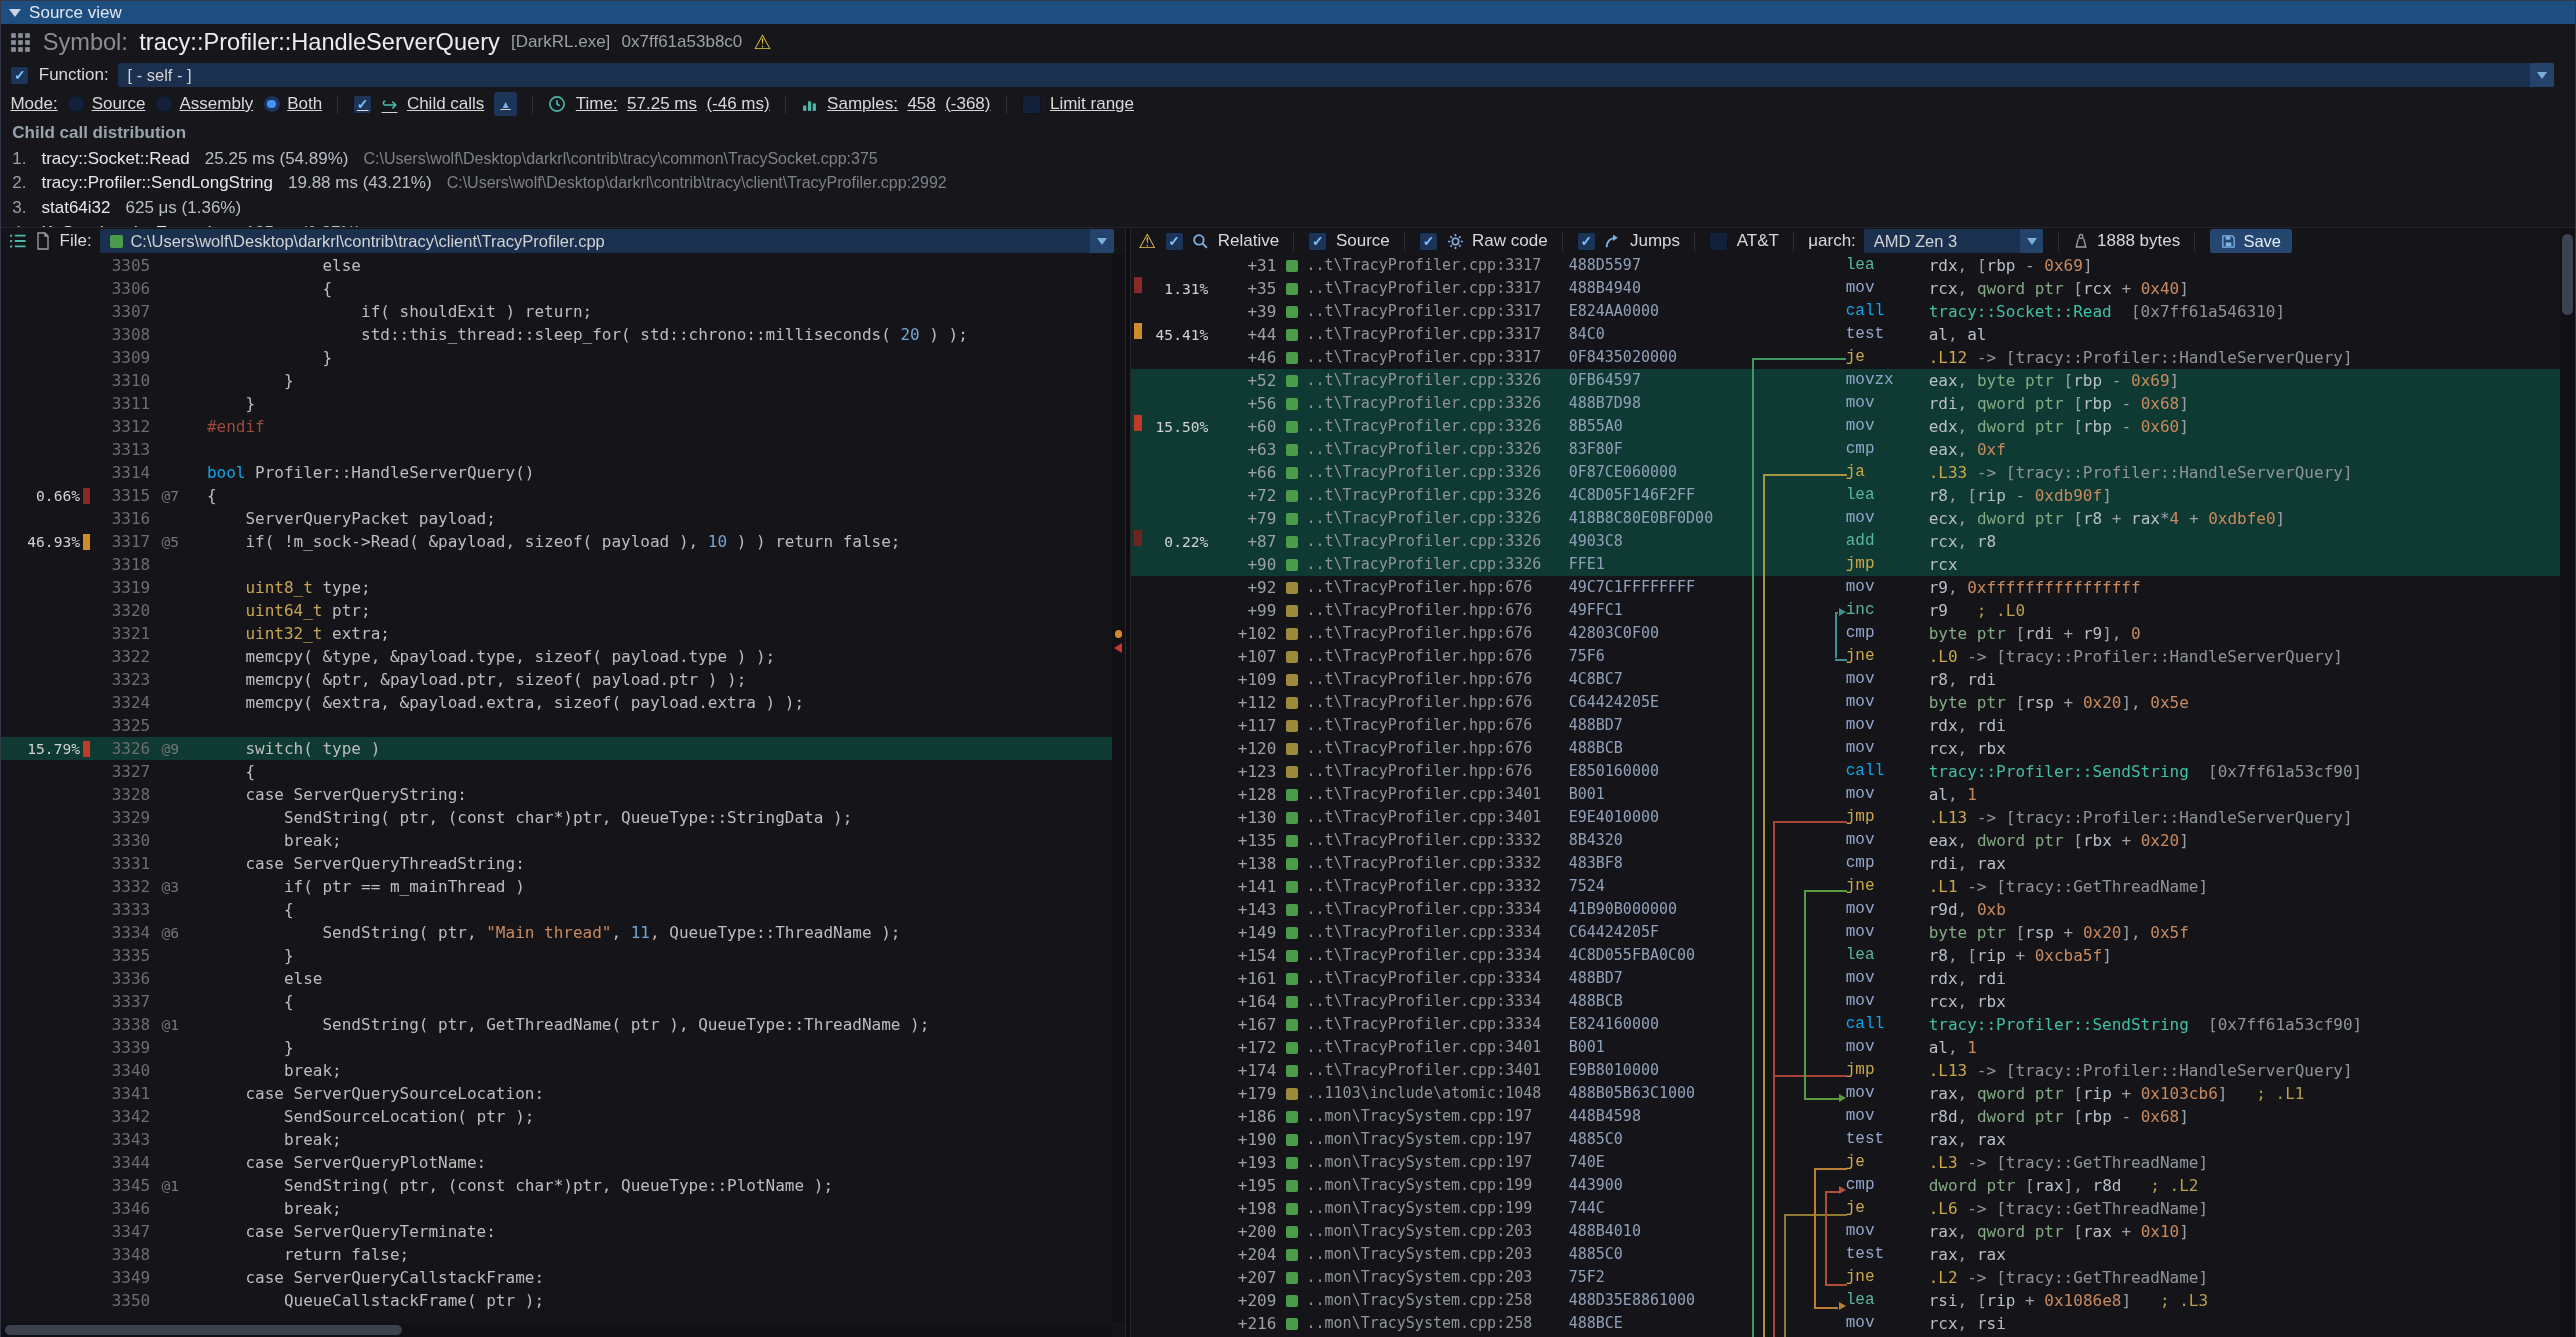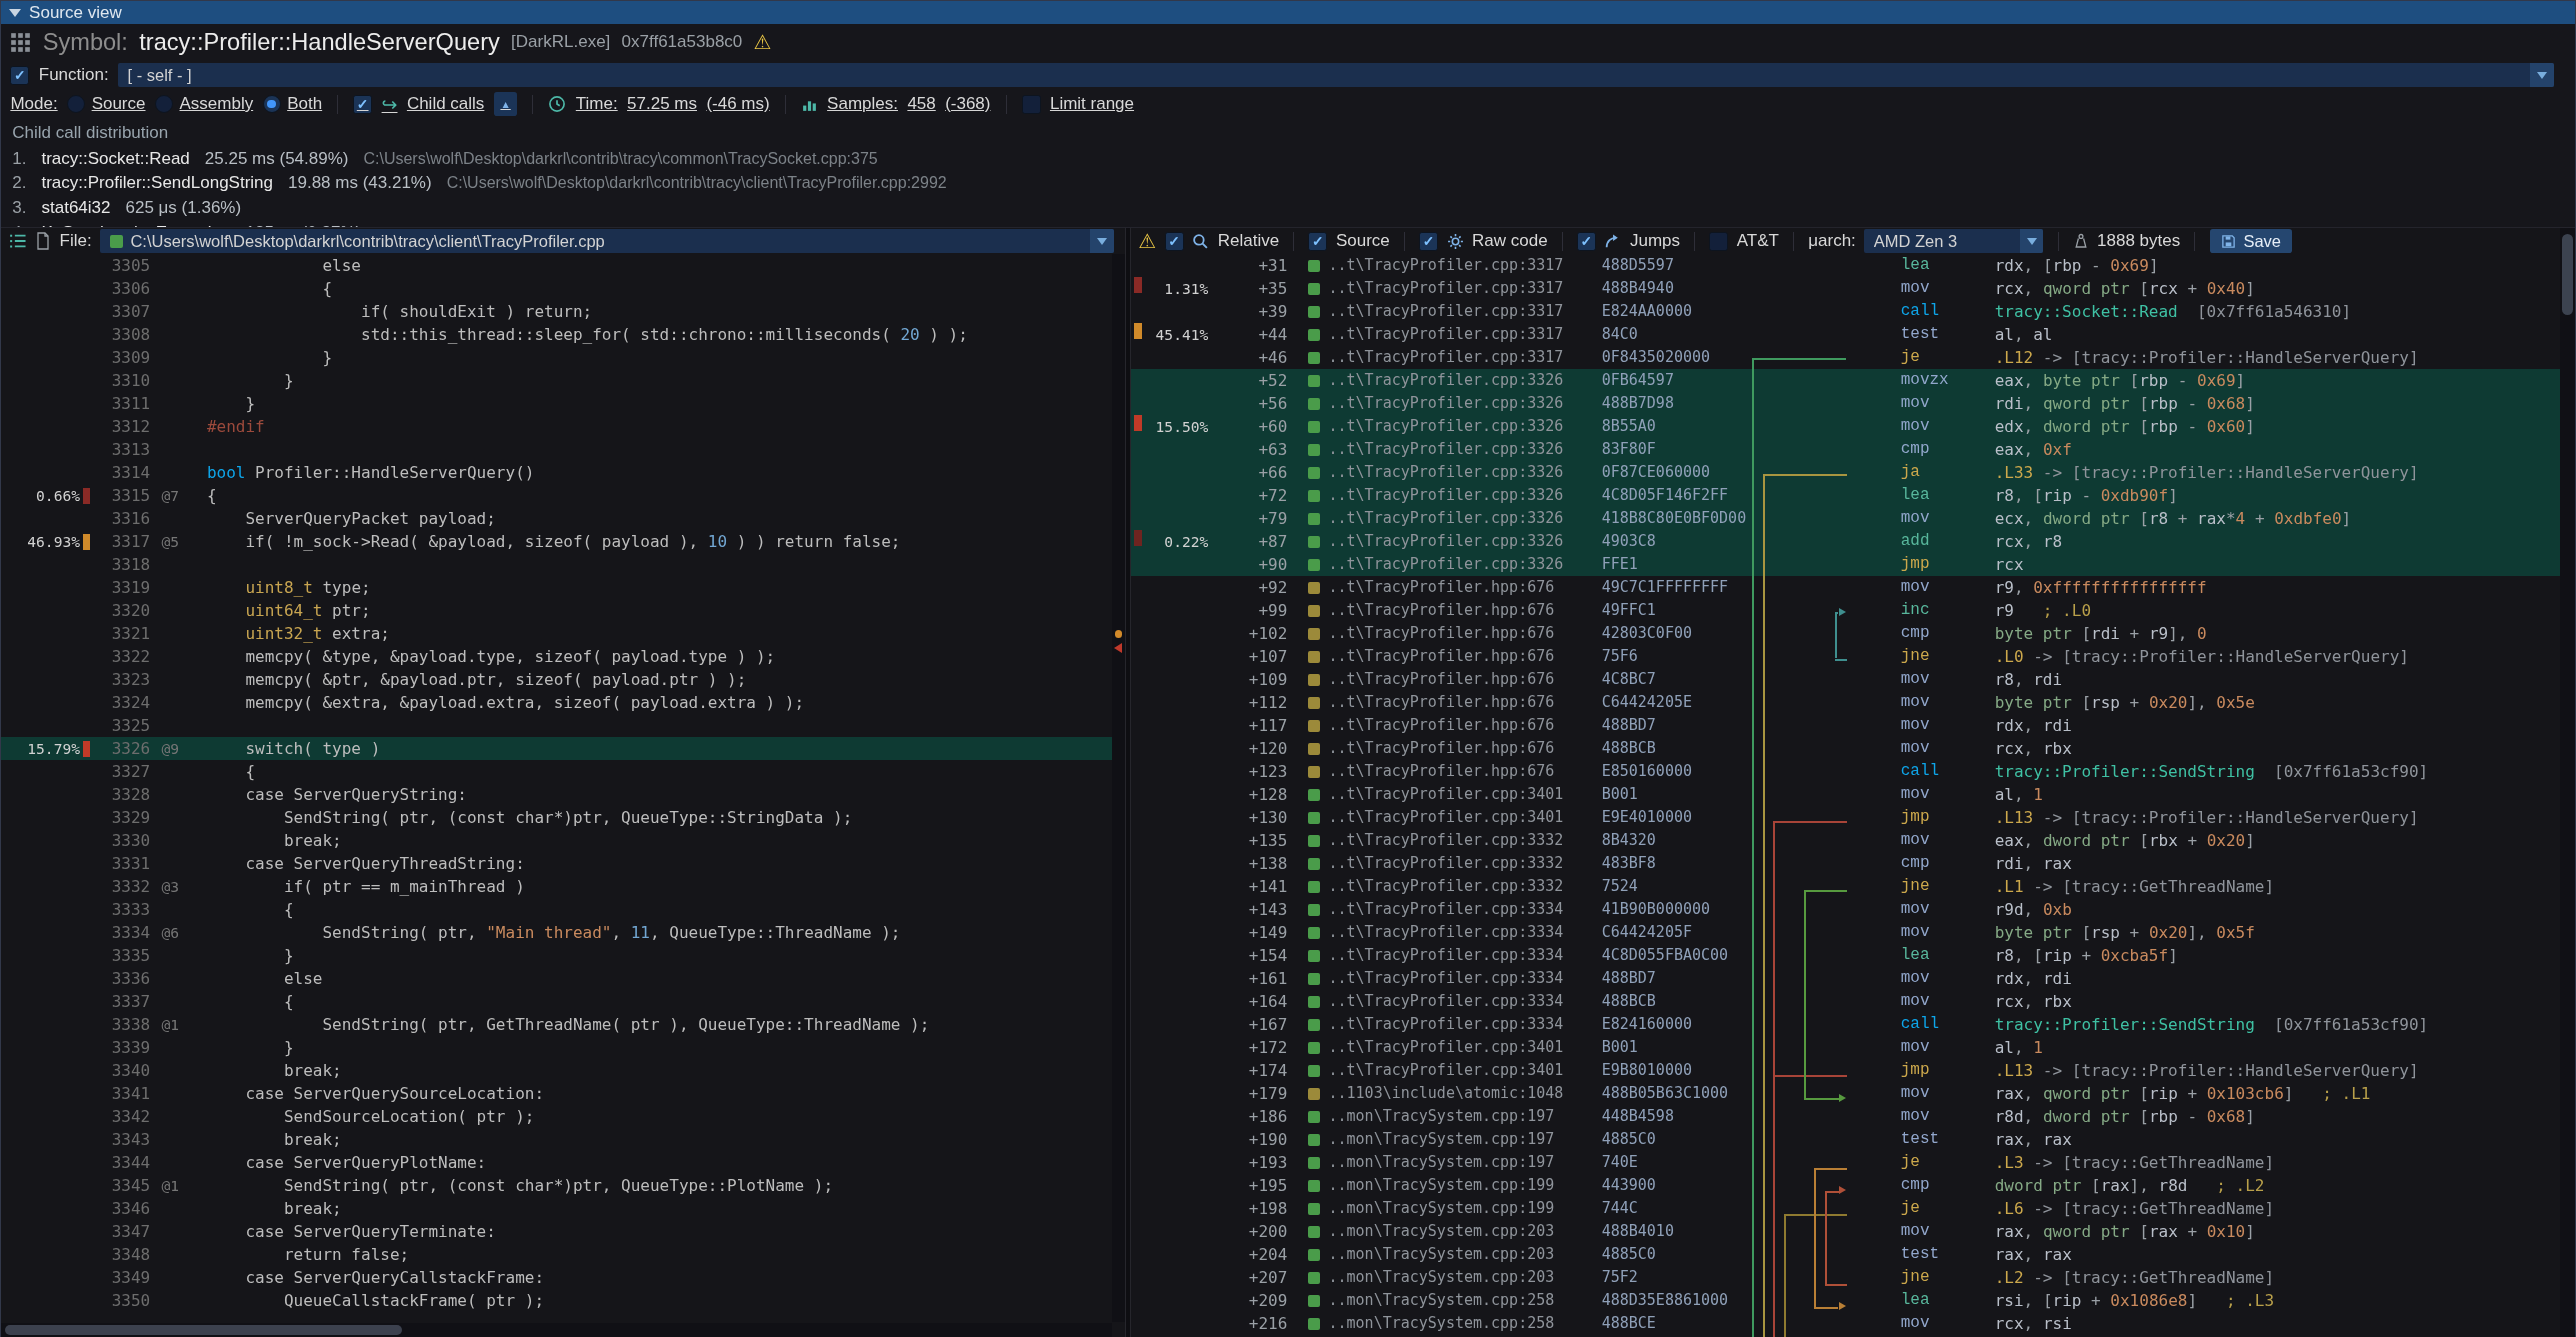--- a/index.html
+++ b/index.html
@@ -40,21 +40,21 @@
   .icn{display:inline-flex;align-items:center;color:#4db8a8;}
   .icn.blue{color:#7fb3e8;}
   .icn.gray{color:#9aa0a6;}
   .tealtxt{color:#4db8a8;font-size:19px;line-height:1;}
   
   .funcrow{height:30px;display:flex;align-items:center;gap:9.4px;padding:0 7.6px 0 9.4px;padding-right:21px;}
   .grow{flex:1;}
   .moderow{height:28px;display:flex;align-items:center;gap:9.4px;padding:0 9.4px;text-decoration:underline;}
   
   .childcalls{height:110px;padding:1.9px 11.3px 0;overflow:hidden;border-bottom:0.9px solid #24242c;}
-  .cc-title{font-size:17px;color:#98a4ad;margin:2.8px 0 3.8px;}
+  .cc-title{font-size:17px;color:#98a4ad;margin:2.8px 0 3.8px;font-weight:bold;}
   .cc-row{height:24.6px;display:flex;align-items:center;gap:15px;}
   .cc-idx{font-size:17px;color:#9aa0a6;}
   .cc-name{font-size:17px;color:#e8e8e8;}
   .cc-time{font-size:17px;color:#b9bfc5;}
   .cc-path{font-size:16px;color:#7c8288;}
   
   .panels{position:absolute;top:227px;left:0;right:0;bottom:0;display:flex;background:#151519;}
   .leftpanel{width:1124px;position:relative;flex:none;}
   .vdivider{width:5.7px;background:#0e0e12;border-left:0.9px solid #26262c;border-right:0.9px solid #26262c;flex:none;}
   .rightpanel{flex:1;position:relative;}
@@ -79,21 +79,21 @@
   .s-code{padding-left:5.7px;white-space:pre;}
   .c-d{color:#bdbdbd;} .c-t{color:#0ea5e9;} .c-u{color:#c8a551;} .c-n{color:#72a7d3;} .c-s{color:#c98a5e;} .c-p{color:#9c4a3c;}
   .hscroll{position:absolute;left:0;right:13.2px;bottom:0;height:14px;background:#101015;}
   .hscroll .thumb{position:absolute;left:3.8px;top:1.9px;height:10.4px;width:397px;background:#3c414e;border-radius:5.7px;}
   .vtrack{position:absolute;top:26.4px;bottom:15px;right:0;width:13.2px;background:#101015;}
   .mk-dot{position:absolute;left:2.8px;top:376px;width:7.6px;height:7.6px;border-radius:50%;background:#d28a2a;}
   .mk-tri{position:absolute;left:1.9px;top:389px;width:0;height:0;border-top:5.7px solid transparent;border-bottom:5.7px solid transparent;border-right:8.5px solid #c0392b;}
   
   .asmview{position:absolute;top:26.4px;left:0;right:0;bottom:0;overflow:hidden;
            font-family:"DejaVu Sans Mono",monospace;font-size:16px;line-height:23px;}
-  .a-row{display:flex;height:23px;align-items:center;white-space:pre;gap:11px;}
+  .a-row{display:flex;height:23px;align-items:center;white-space:pre;}
   .a-row.hl{background:#0e3a33;}
   .a-pct{width:87px;display:flex;align-items:flex-start;flex:none;}
   .a-bar{width:7.6px;height:16px;display:inline-block;margin-left:3.8px;flex:none;}
   .a-pctt{flex:1;text-align:right;color:#d2d2d2;font-size:14.6px;padding-right:9.4px;}
   .a-off{width:68px;text-align:right;color:#9aa0a6;padding-right:9.4px;flex:none;}
   .a-loc{width:283px;display:flex;align-items:center;gap:8.5px;flex:none;overflow:hidden;}
   .a-sq{width:12.3px;height:12.3px;border-radius:1.9px;flex:none;}
   .a-loct{color:#8f949b;font-size:15px;white-space:nowrap;}
   .a-bytes{width:179px;color:#8fa0b8;font-size:15px;flex:none;}
   .a-gut{width:98px;flex:none;}

